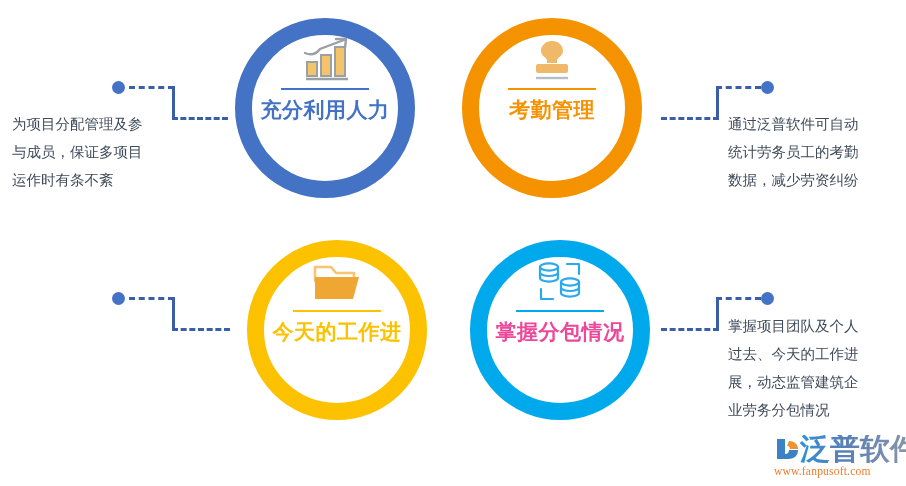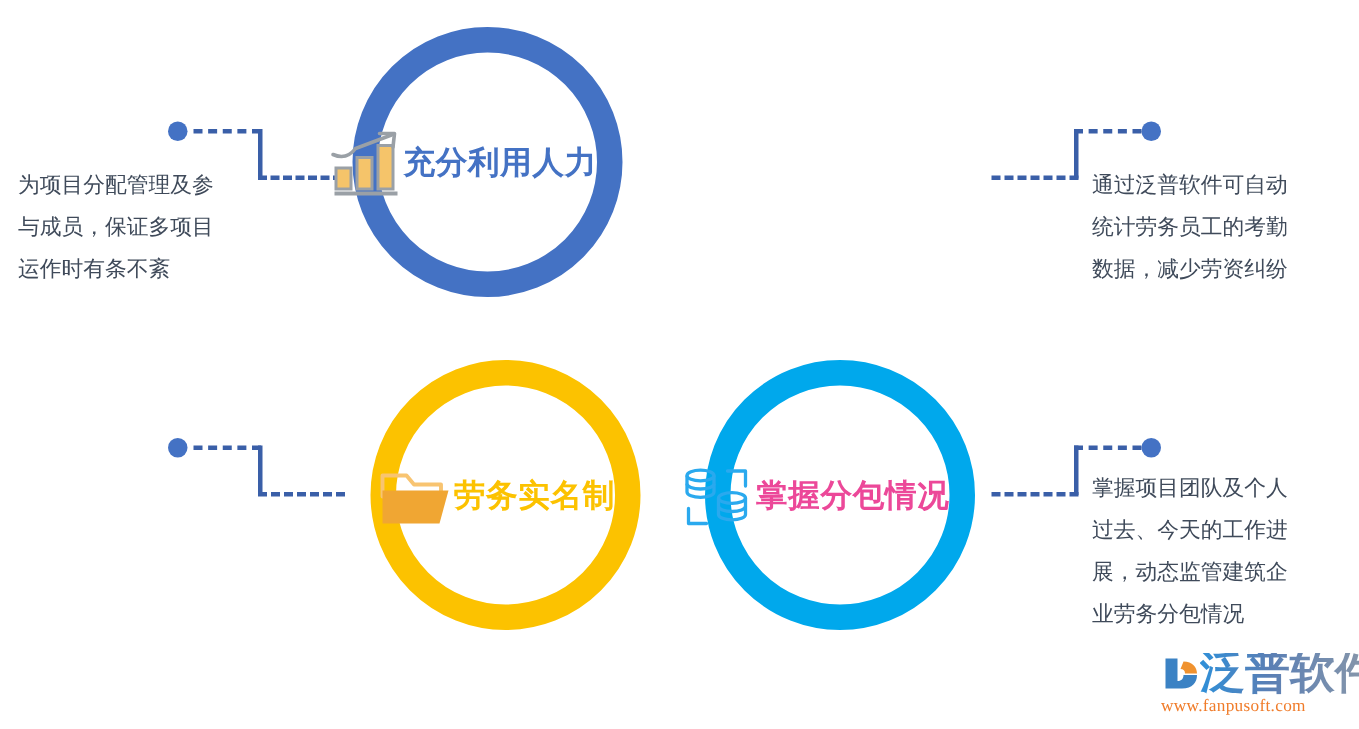--- a/index.html
+++ b/index.html
@@ -9,22 +9,22 @@
     font-family:"Liberation Sans","DejaVu Sans",sans-serif;
     overflow:hidden;position:relative;
   }
   #stage{position:relative;width:906px;height:486px;}
 
   
   .ring{
     position:absolute;width:180px;height:180px;
     border-radius:50%;
     box-sizing:border-box;
-    display:flex;flex-direction:row;
-    align-items:center;justify-content:flex-end;
+    display:flex;flex-direction:column;
+    align-items:center;justify-content:flex-start;
     background:#fff;
   }
   .ring.blue  {border:17px solid #4472c4;}
   .ring.orange{border:17px solid #f59200;}
   .ring.gold  {border:17px solid #fcc200;}
   .ring.cyan  {border:17px solid #00a8ec;}
 
   #c-blue  {left:235px;top:18px;}
   #c-orange{left:462px;top:18px;}
   #c-gold  {left:247px;top:240px;}
@@ -131,30 +131,41 @@
         <rect x="23" y="18" width="10" height="21" fill="#f5c46a" stroke="#9aa0a6" stroke-width="2"></rect>
         <rect x="37" y="10" width="10" height="29" fill="#f5c46a" stroke="#9aa0a6" stroke-width="2"></rect>
         <path d="M7 16 Q16 20 22 12 L46 3" stroke="#9aa0a6" stroke-width="2.4" fill="none" stroke-linecap="round"></path>
         <path d="M38 2 L48 2 L47 11" stroke="#9aa0a6" stroke-width="2.4" fill="none" stroke-linecap="round" stroke-linejoin="round"></path>
       </svg>
     </div>
     <div class="divider blue"></div>
     <div class="ring-label blue">充分利用人力</div>
   </div>
 
+  <div class="ring orange" id="c-orange">
+    <div class="ico">
+      <svg width="48" height="44" viewBox="0 0 48 44">
+        <path d="M24 4 C31 4 35 9 35 14 C35 19 30 20 29 23 L29 26 L19 26 L19 23 C18 20 13 19 13 14 C13 9 17 4 24 4 Z" fill="#f0b96a"></path>
+        <rect x="8" y="27" width="32" height="9" rx="2" fill="#f0b96a"></rect>
+        <path d="M8 41 H40" stroke="#b9bec4" stroke-width="2.4" fill="none"></path>
+      </svg>
+    </div>
+    <div class="divider orange"></div>
+    <div class="ring-label orange">考勤管理</div>
+  </div>
 
   <div class="ring gold" id="c-gold">
     <div class="ico">
       <svg width="52" height="42" viewBox="0 0 52 42">
         <path d="M4 6 H20 L25 12 H43 V20 H4 Z" fill="none" stroke="#f8c471" stroke-width="2.6" stroke-linejoin="round"></path>
         <path d="M4 16 H48 L42 38 H4 Z" fill="#f0a633"></path>
       </svg>
     </div>
     <div class="divider gold"></div>
-    <div class="ring-label gold">劳务实名制</div>
+    <div class="ring-label gold">今天的工作进</div>
   </div>
 
   <div class="ring cyan" id="c-cyan">
     <div class="ico">
       <svg width="52" height="44" viewBox="0 0 52 44">
         <g stroke="#2aa9ee" stroke-width="2.2" fill="none">
           <ellipse cx="15" cy="8" rx="9" ry="3.6"></ellipse>
           <path d="M6 8 V19 C6 21 10 22.6 15 22.6 C20 22.6 24 21 24 19 V8"></path>
           <path d="M6 13.5 C6 15.5 10 17 15 17 C20 17 24 15.5 24 13.5"></path>
           <ellipse cx="36" cy="23" rx="9" ry="3.6"></ellipse>

